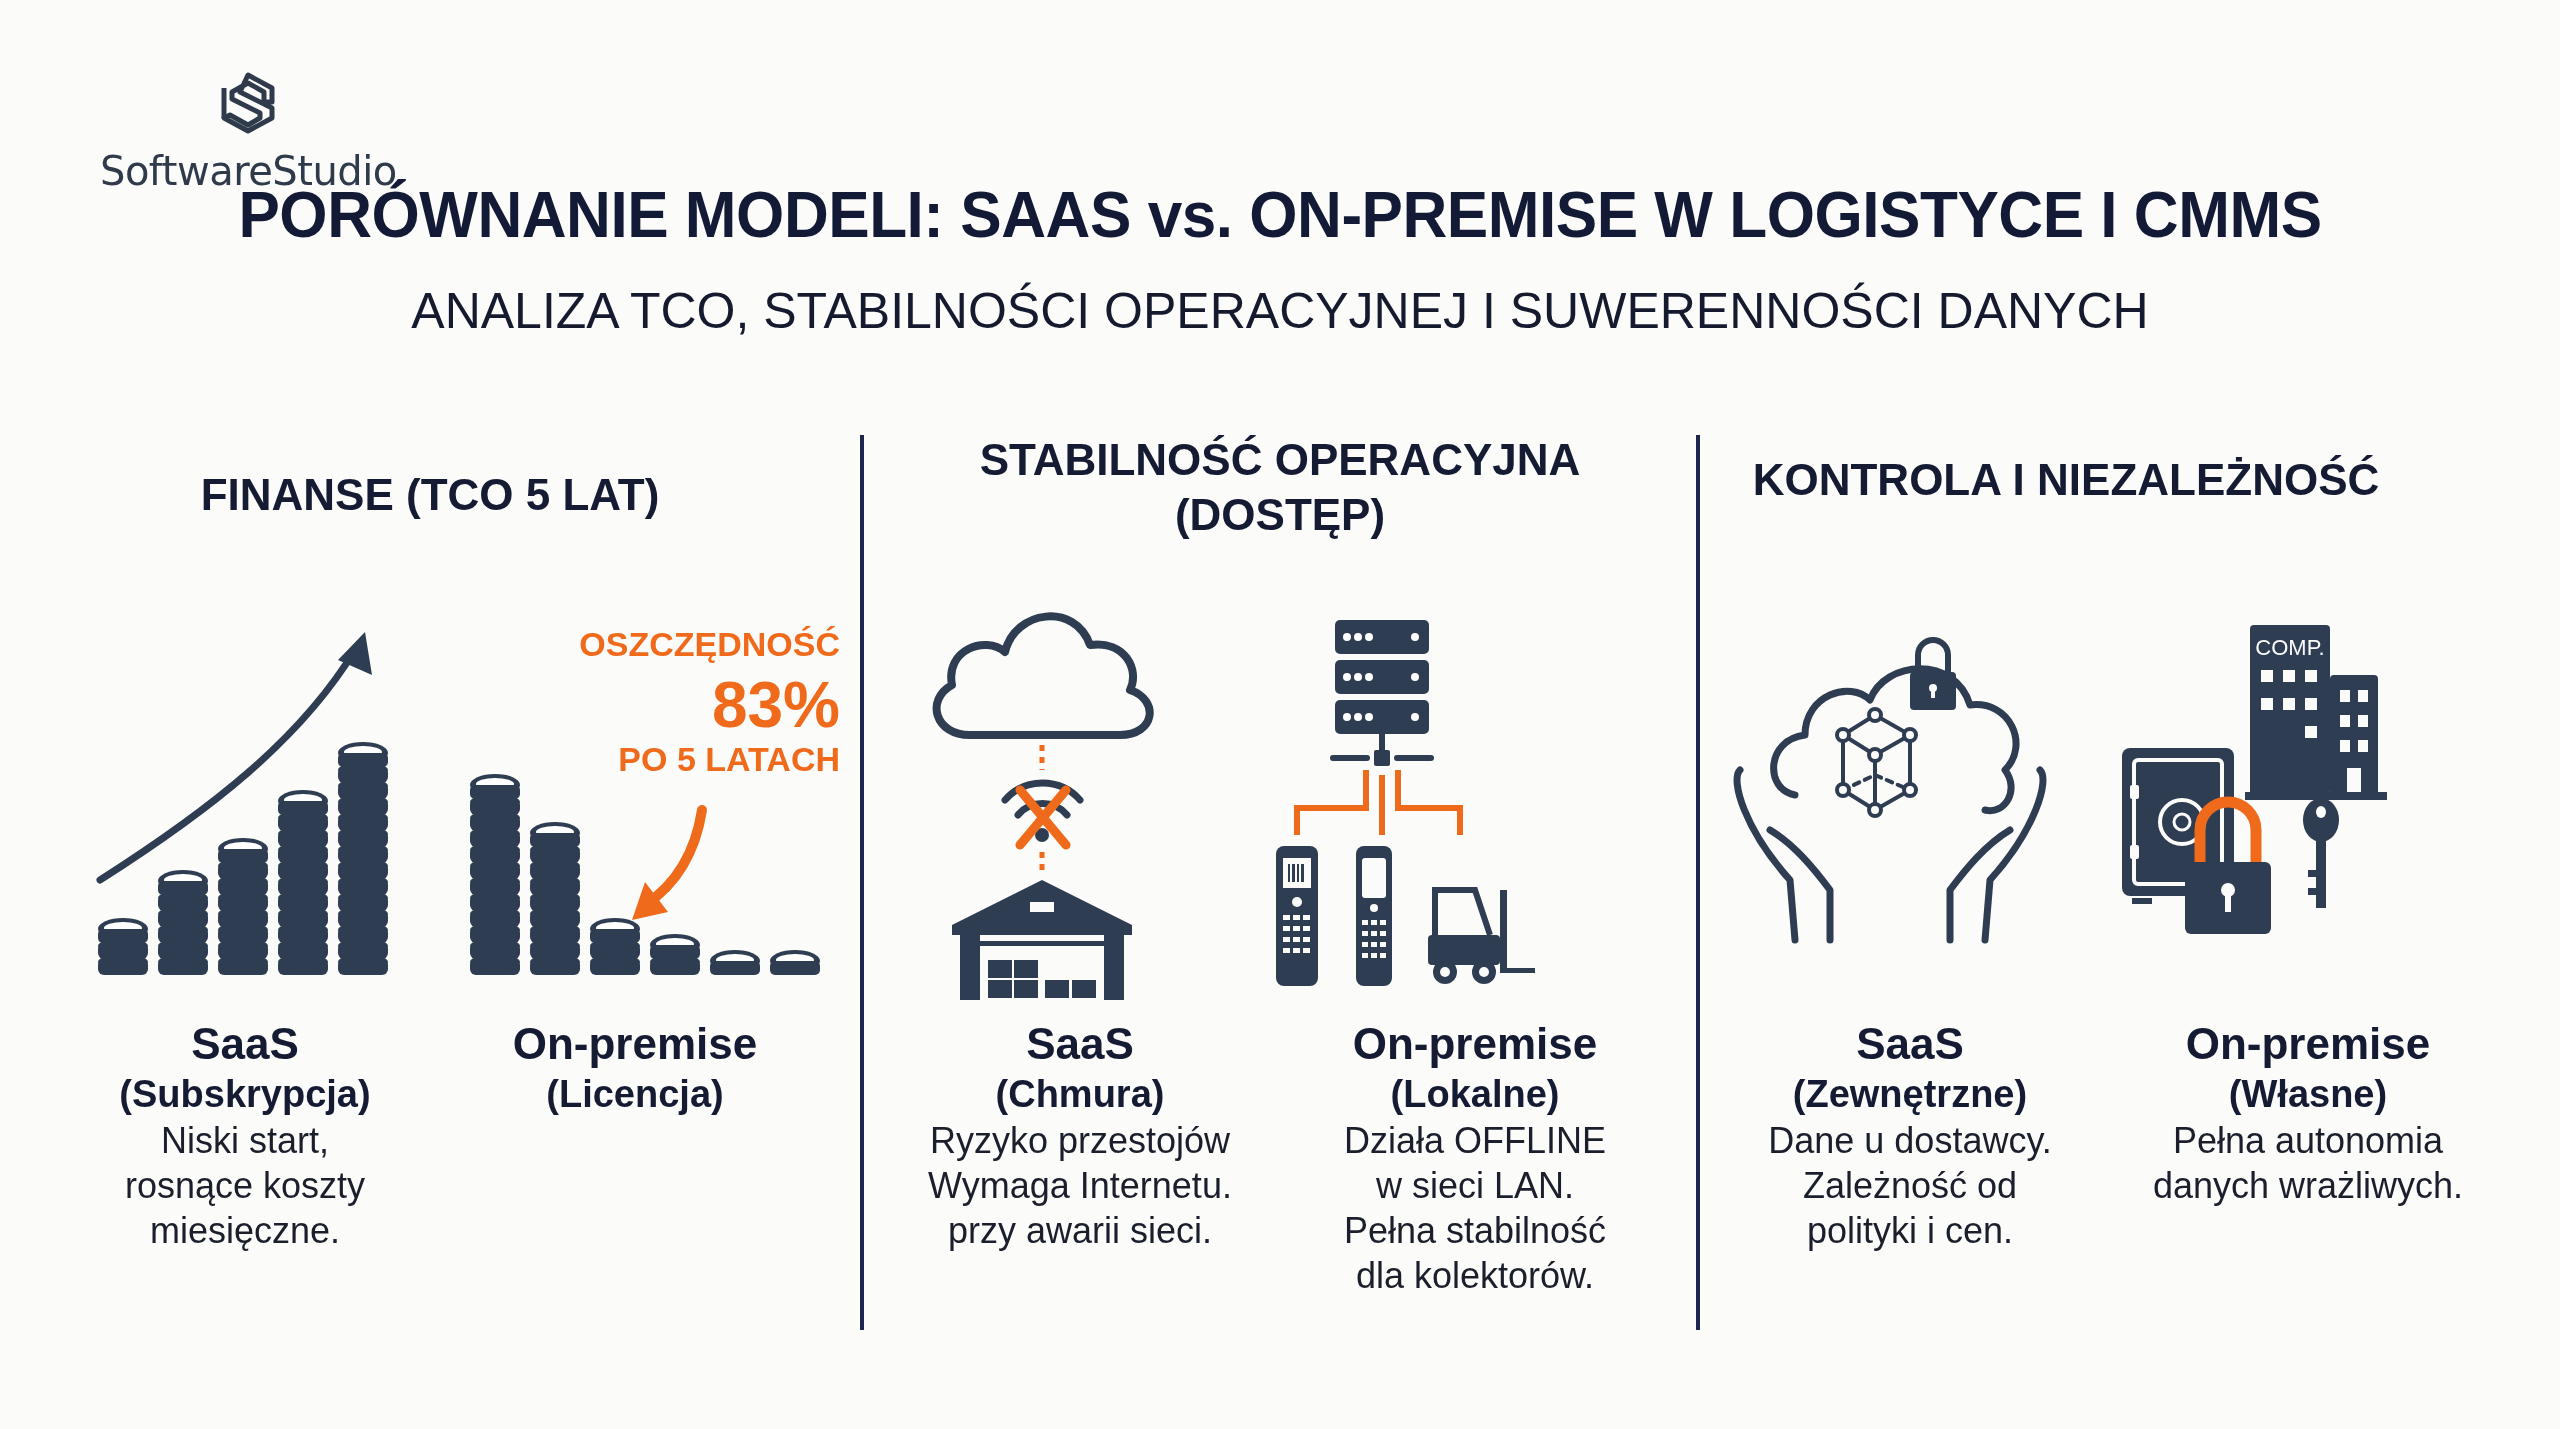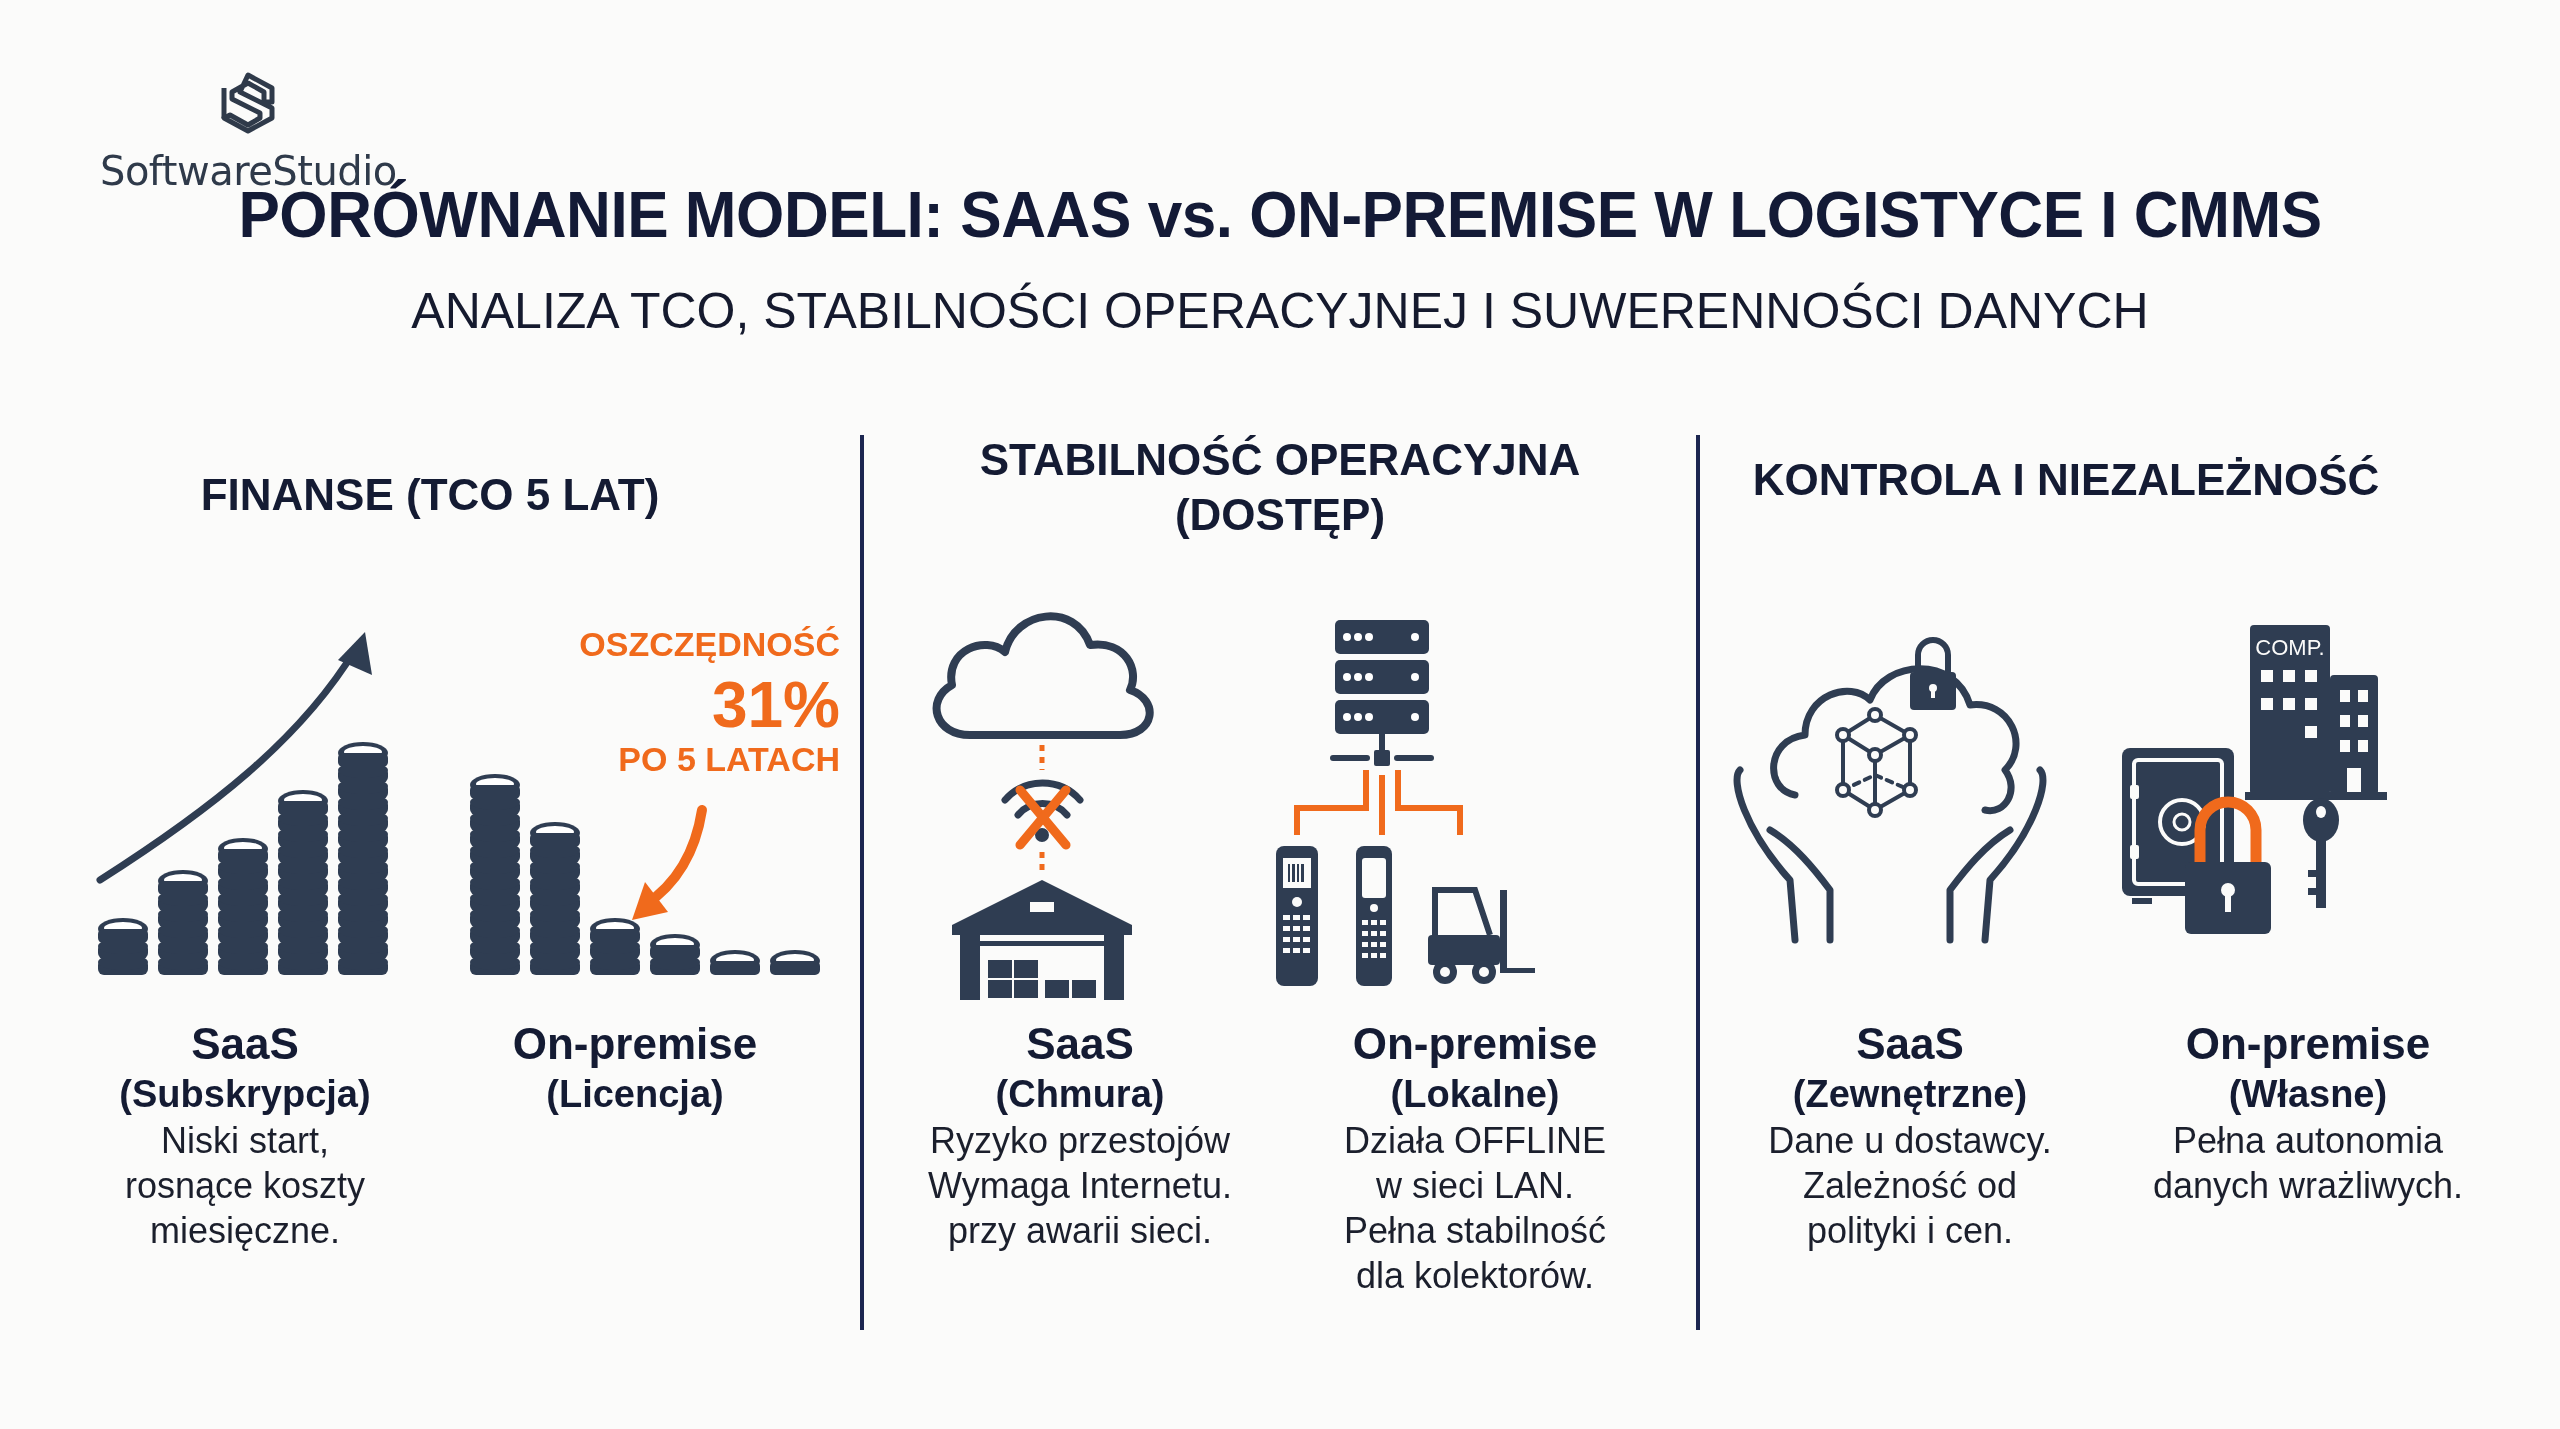--- a/index.html
+++ b/index.html
@@ -133,21 +133,21 @@
       </g>
 
     <path d="M10 260 C 120 190, 210 120, 265 30" fill="none" stroke="#2f3d52" stroke-width="7" stroke-linecap="round"></path>
     <polygon points="275,12 282,55 248,40" fill="#2f3d52"></polygon>
 
     <path d="M612 190 C 605 235, 585 265, 555 285" fill="none" stroke="#f06a1c" stroke-width="10" stroke-linecap="round"></path>
     <polygon points="542,300 555,262 578,292" fill="#f06a1c"></polygon>
   </svg>
 
   <div class="orange-text" style="left:540px; top:625px; width:300px; font-size:34px;">OSZCZĘDNOŚĆ</div>
-  <div class="orange-text" style="left:540px; top:668px; width:300px; font-size:64px;">31%</div>
+  <div class="orange-text" style="left:540px; top:668px; width:300px; font-size:64px;">83%</div>
   <div class="orange-text" style="left:540px; top:740px; width:300px; font-size:34px;">PO 5 LATACH</div>
 
   <div class="label-block" style="left:35px; top:1018px;">
     <div class="lbl-main">SaaS</div>
     <div class="lbl-sub">(Subskrypcja)</div>
     <div class="desc">
       <div>Niski start,</div>
       <div>rosnące koszty</div>
       <div>miesięczne.</div>
     </div>

